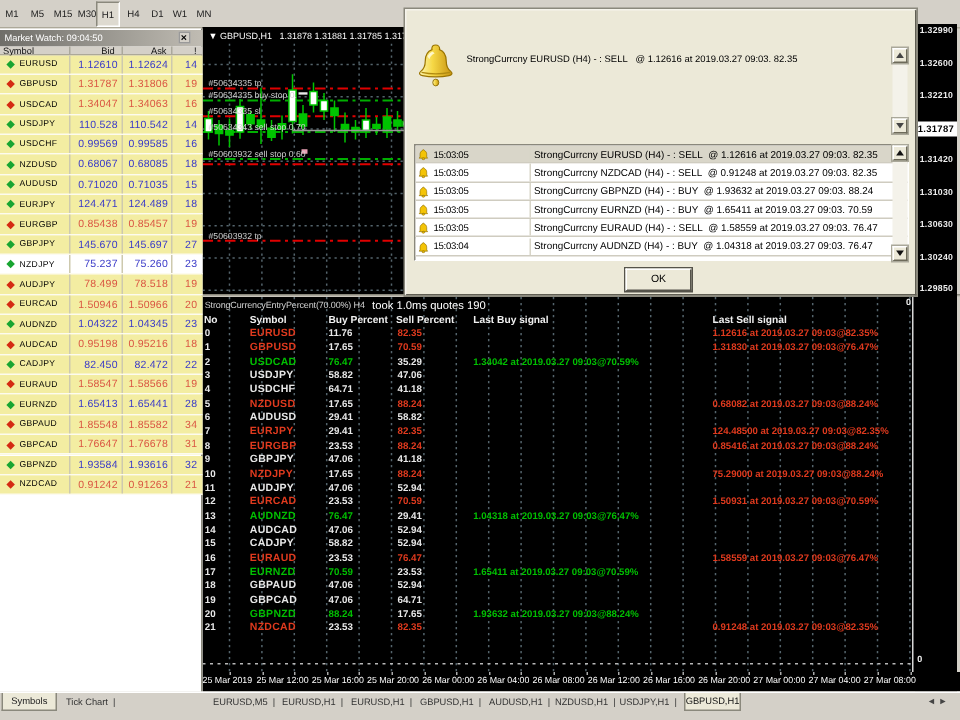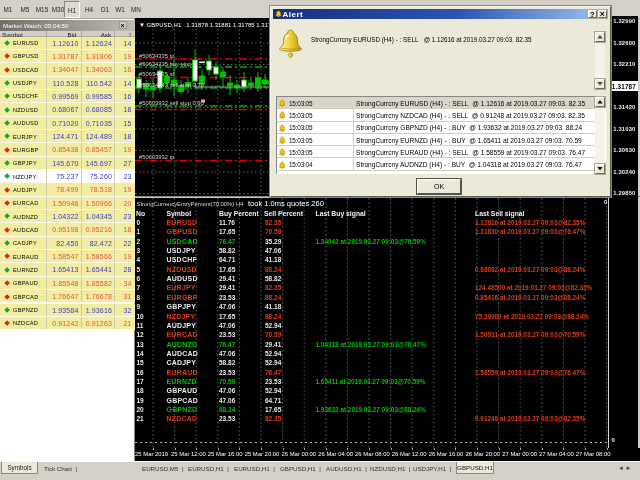--- a/index.html
+++ b/index.html
@@ -155,21 +155,21 @@
       <line x1="385.2" y1="0" x2="385.2" y2="250" stroke="#54646c" stroke-width="1" stroke-dasharray="1.5 2.5"></line>
       <line x1="406.8" y1="0" x2="406.8" y2="250" stroke="#54646c" stroke-width="1" stroke-dasharray="1.5 2.5"></line>
       <line x1="428.4" y1="0" x2="428.4" y2="250" stroke="#54646c" stroke-width="1" stroke-dasharray="1.5 2.5"></line>
       <line x1="450.0" y1="0" x2="450.0" y2="250" stroke="#54646c" stroke-width="1" stroke-dasharray="1.5 2.5"></line>
       <line x1="471.6" y1="0" x2="471.6" y2="250" stroke="#54646c" stroke-width="1" stroke-dasharray="1.5 2.5"></line>
       <line x1="0" y1="244.5" x2="475" y2="244.5" stroke="#b8b8b8" stroke-width="1" stroke-dasharray="2 3"></line>
       <line x1="473.5" y1="0" x2="473.5" y2="250" stroke="#d8d8d8" stroke-width="1"></line>
     </svg>
 <div class="abs" style="left:1.5px;top:2.5px;font-size:6px;color:#d0d0d0;letter-spacing:-0.1px;">StrongCurrencyEntryPercent(70.00%) H4</div>
 <div class="abs" style="left:469px;top:0.5px;font-size:6px;font-weight:bold;color:#eee;">0</div>
-<div class="abs" style="left:113px;top:1px;font-size:7.5px;color:#fff;">took 1.0ms quotes 260</div>
+<div class="abs" style="left:113px;top:1px;font-size:7.5px;color:#fff;">took 1.0ms quotes 190</div>
 <div class="abs" style="left:1px;top:11.5px;font-size:6.8px;font-weight:bold;color:#f0f0f0;white-space:nowrap;">No</div>
 <div class="abs" style="left:31.5px;top:11.5px;font-size:6.8px;font-weight:bold;color:#f0f0f0;white-space:nowrap;">Symbol</div>
 <div class="abs" style="left:84px;top:11.5px;font-size:6.8px;font-weight:bold;color:#f0f0f0;white-space:nowrap;">Buy Percent</div>
 <div class="abs" style="left:129px;top:11.5px;font-size:6.8px;font-weight:bold;color:#f0f0f0;white-space:nowrap;">Sell Percent</div>
 <div class="abs" style="left:180.5px;top:11.5px;font-size:6.8px;font-weight:bold;color:#f0f0f0;white-space:nowrap;">Last Buy signal</div>
 <div class="abs" style="left:340px;top:11.5px;font-size:6.8px;font-weight:bold;color:#f0f0f0;white-space:nowrap;">Last Sell signal</div>
 <div class="irow" style="top:20.90px;">
 <span class="iw" style="left:1.5px;">0</span>
 <span class="ir sy" style="left:31.5px;">EURUSD</span>
 <span class="iw" style="left:84px;">11.76</span>
@@ -610,29 +610,20 @@
 <div class="tablbl" style="left:188px;top:3px;">EURUSD,H1&nbsp;&nbsp;|</div>
 <div class="tablbl" style="left:234px;top:3px;">EURUSD,H1&nbsp;&nbsp;|</div>
 <div class="tablbl" style="left:280px;top:3px;">GBPUSD,H1&nbsp;&nbsp;|</div>
 <div class="tablbl" style="left:326px;top:3px;">AUDUSD,H1&nbsp;&nbsp;|</div>
 <div class="tablbl" style="left:370px;top:3px;">NZDUSD,H1&nbsp;&nbsp;|</div>
 <div class="tablbl" style="left:413px;top:3px;">USDJPY,H1&nbsp;&nbsp;|</div>
 <div class="abs" style="left:456px;top:0;width:38px;height:12px;background:#ece9d8;border:1px solid #8a887c;border-top:none;font-size:6.2px;color:#111;text-align:center;line-height:11px;">GBPUSD,H1</div>
 <div class="abs" style="left:618px;top:3px;font-size:6px;color:#444;">◄ ►</div>
 </div>
 <div class="abs" style="left:270px;top:6px;width:341px;height:191px;background:#ece9d8;border:1px solid;border-color:#f6f4ec #5f5d52 #5f5d52 #f6f4ec;box-shadow:0 0 0 1px #8a887c;">
-<div class="abs" style="left:2px;top:2px;right:2px;height:9.5px;background:linear-gradient(90deg,#16307e 0%,#2c55b0 55%,#a0c4ee 100%);">
-<svg class="abs" style="left:1.5px;top:1.2px;" width="7" height="7.5" viewBox="0 0 16 16">
-        <path d="M8 1c-.8 0-1.4.6-1.4 1.4C4.6 3 3 4.8 3 7v4l-1.5 2h13L13 11V7c0-2.2-1.6-4-3.6-4.6C9.4 1.6 8.8 1 8 1z" fill="#f7c900" stroke="#7a5c00" stroke-width=".8"></path>
-        <ellipse cx="8" cy="14" rx="2" ry="1.4" fill="#f7c900" stroke="#7a5c00" stroke-width=".8"></ellipse>
-      </svg>
-<div class="abs" style="left:9.5px;top:0.5px;font-size:8px;font-weight:bold;color:#fff;letter-spacing:.5px;">Alert</div>
-<div class="btn3d abs" style="right:11.5px;top:0.5px;width:8.5px;height:8.5px;font-size:8px;font-weight:bold;text-align:center;line-height:8px;color:#000;">?</div>
-<div class="btn3d abs" style="right:1.5px;top:0.5px;width:8.5px;height:8.5px;font-size:8.5px;font-weight:bold;text-align:center;line-height:7.5px;color:#000;">×</div>
-</div>
 <svg class="abs" style="left:8px;top:22px;" width="23" height="29" viewBox="0 0 46 58">
 <defs>
         <linearGradient id="bg1" x1="0" y1="0" x2="1" y2="0">
 <stop offset="0" stop-color="#fdf6b0"></stop>
           <stop offset=".4" stop-color="#f6d846"></stop>
           <stop offset="1" stop-color="#c89410"></stop>
         </linearGradient>
 <linearGradient id="bg2" x1="0" y1="0" x2="1" y2="0">
 <stop offset="0" stop-color="#fdf0a0"></stop>
           <stop offset=".5" stop-color="#eec83a"></stop>

